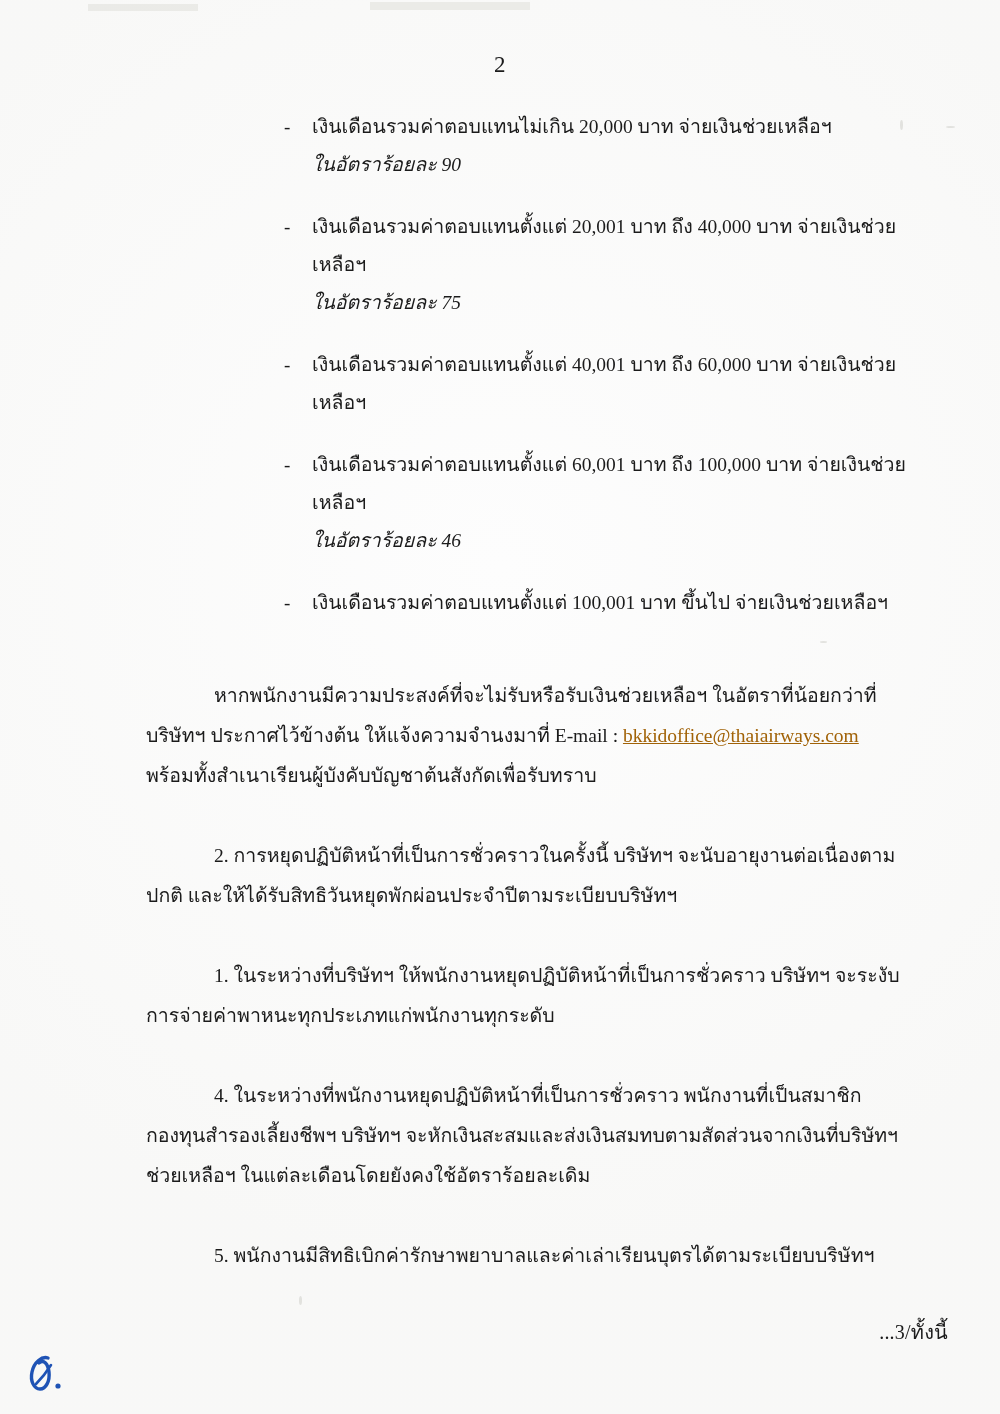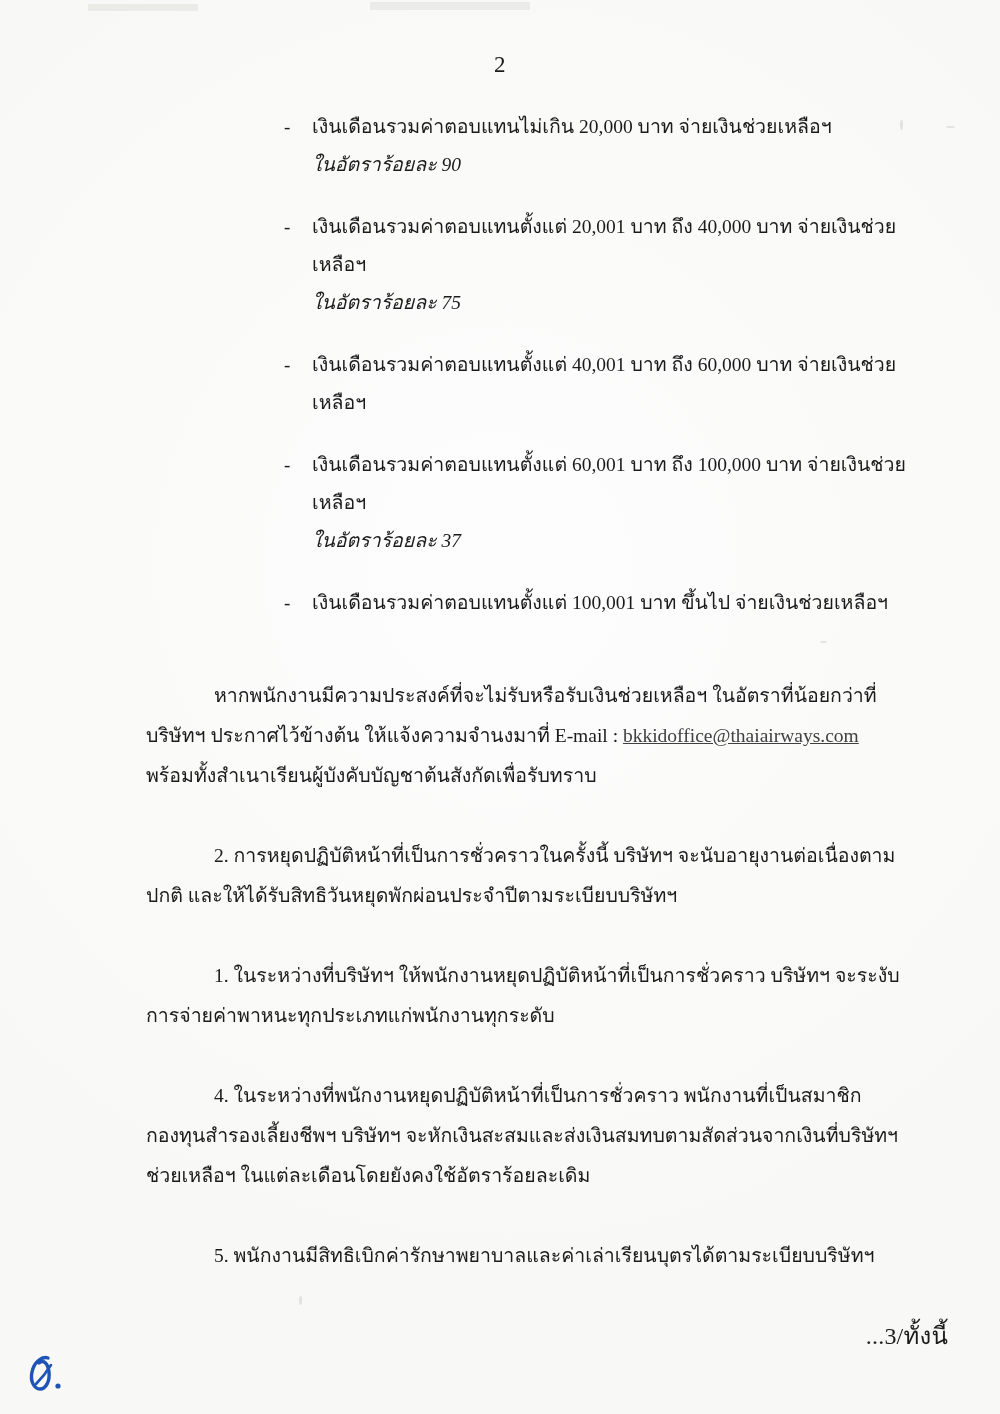--- a/index.html
+++ b/index.html
@@ -100,34 +100,34 @@
     display: inline-block;
     width: 68px;
   }
 
   .block-gap-lg { height: 40px; }
   .block-gap-md { height: 30px; }
   .block-gap-sm { height: 18px; }
 
   .email-link {
     text-decoration: underline;
-    color: #404040;
+    color: #a16207;
     font-family: "Liberation Serif", "DejaVu Serif", serif;
   }
 
   .latin {
     font-family: "Liberation Serif", "DejaVu Serif", serif;
   }
 
   
   .footer-continuation {
     position: absolute;
     top: 1316px;
     right: 52px;
-    font-size: 24px;
+    font-size: 20px;
     letter-spacing: .2px;
     margin-left: 39px;
   }
 
   
   .ink-initial {
     position: absolute;
     left: 18px;
     top: 1350px;
     width: 60px;
@@ -169,21 +169,21 @@
       </li>
 
       <li class="tier-item thai">
         <span class="dash">-</span>
         <span>เงินเดือนรวมค่าตอบแทนตั้งแต่ 40,001 บาท ถึง 60,000 บาท จ่ายเงินช่วยเหลือฯ</span>
       </li>
 
       <li class="tier-item thai">
         <span class="dash">-</span>
         <span>เงินเดือนรวมค่าตอบแทนตั้งแต่ 60,001 บาท ถึง 100,000 บาท จ่ายเงินช่วยเหลือฯ</span>
-        <span class="tier-line2">ในอัตราร้อยละ 37</span>
+        <span class="tier-line2">ในอัตราร้อยละ 46</span>
       </li>
 
       <li class="tier-item thai">
         <span class="dash">-</span>
         <span>เงินเดือนรวมค่าตอบแทนตั้งแต่ 100,001 บาท ขึ้นไป จ่ายเงินช่วยเหลือฯ</span>
       </li>
 
     </ul>
 
     <div class="block-gap-md"></div>

